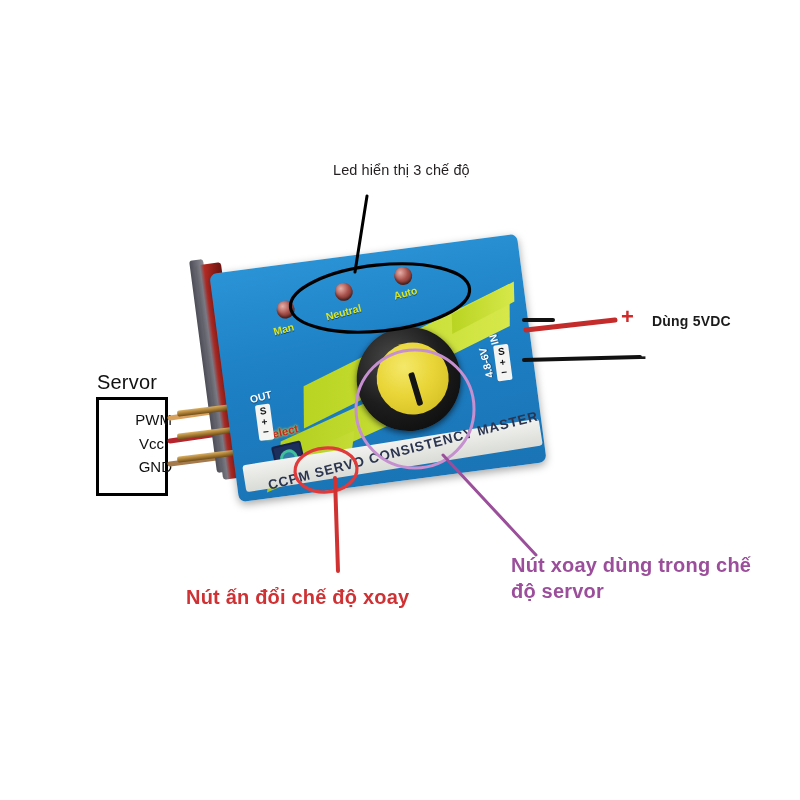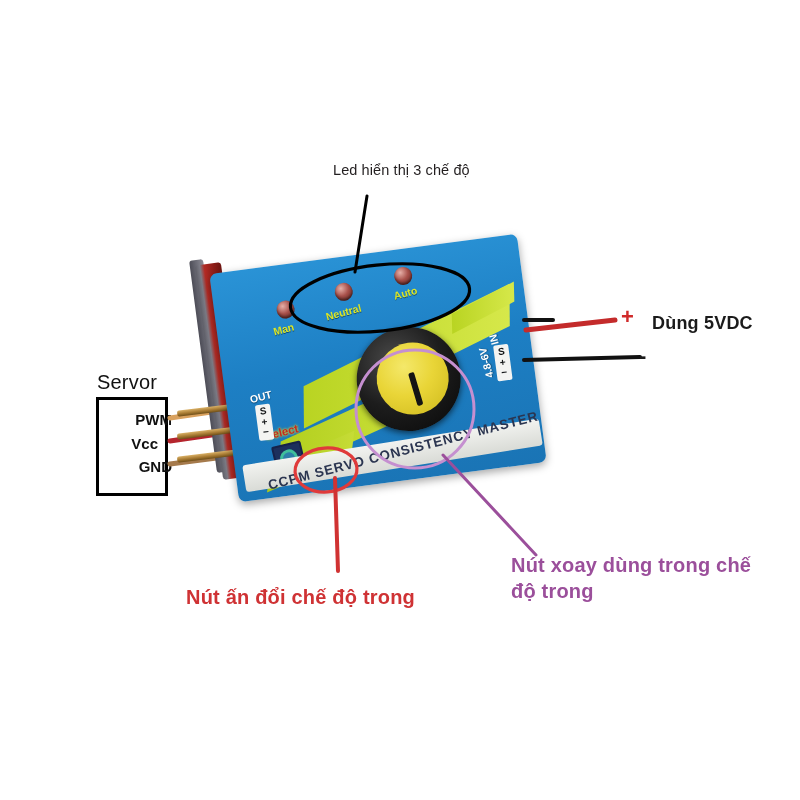--- a/index.html
+++ b/index.html
@@ -29,26 +29,26 @@
   }
   .anno-servor-title {
     color: #111111;
     font-size: 20px;
     font-weight: normal;
     letter-spacing: .2px;
   }
   .pin-label {
     color: #111111;
     font-size: 15px;
-    font-weight: bold;
+    font-weight: normal;
     text-align: right;
   }
   .anno-5vdc {
     color: #1b1b1b;
-    font-size: 18px;
+    font-size: 14px;
     font-weight: bold;
     letter-spacing: .2px;
   }
   .anno-red {
     color: #cf3234;
     font-size: 20px;
     font-weight: bold;
     letter-spacing: .2px;
   }
   .anno-purple {
@@ -267,21 +267,21 @@
 
   <div class="abs anno-black" style="left:333px; top:160px; width:200px;">
     <div>Led hiển thị 3 chế độ</div>
   </div>
 
   <div class="abs anno-servor-title" style="left:97px; top:371px;">Servor</div>
 
   <div class="abs" id="servo-box" style="left:96px; top:397px; width:72px; height:99px;"></div>
 
   <div class="abs pin-label" style="left:88px; top:411px; width:84px;">PWM</div>
-  <div class="abs pin-label" style="left:74px; top:435px; width:84px;">Vcc</div>
+  <div class="abs pin-label" style="left:80px; top:435px; width:84px;">Vcc</div>
   <div class="abs pin-label" style="left:88px; top:458px; width:84px;">GND</div>
 
   <svg class="overlay">
     <path d="M170,418 L232,409" stroke="#d9a15e" stroke-width="5" fill="none" stroke-linecap="round"></path>
     <path d="M170,441 L232,432" stroke="#b5252d" stroke-width="5" fill="none" stroke-linecap="round"></path>
     <path d="M170,464 L232,456" stroke="#a57a4c" stroke-width="5" fill="none" stroke-linecap="round"></path>
   </svg>
 
   <div class="abs" id="device-wrap">
 
@@ -355,20 +355,20 @@
 
     <ellipse cx="415" cy="409" rx="59" ry="59" fill="none" stroke="#c58fd0" stroke-width="3"></ellipse>
 
     <path d="M443,455 L536,555" stroke="#9b4f9b" stroke-width="3" fill="none" stroke-linecap="round"></path>
 
     <ellipse cx="326" cy="470" rx="31" ry="22" transform="rotate(-4 326 470)" fill="none" stroke="#e03a3a" stroke-width="3.2"></ellipse>
 
     <path d="M335,478 L338,571" stroke="#d03232" stroke-width="4" fill="none" stroke-linecap="round"></path>
   </svg>
 
-  <div class="abs anno-red" style="left:186px; top:586px; white-space:nowrap;">Nút ấn đổi chế độ trong</div>
+  <div class="abs anno-red" style="left:186px; top:586px; white-space:nowrap;">Nút ấn đổi chế độ xoay</div>
 
   <div class="abs anno-purple" style="left:511px; top:552px; width:266px;">
     <div>Nút xoay dùng trong chế</div>
-    <div>độ trong</div>
+    <div>độ servor</div>
   </div>
 
 </div>
 
 </body></html>

